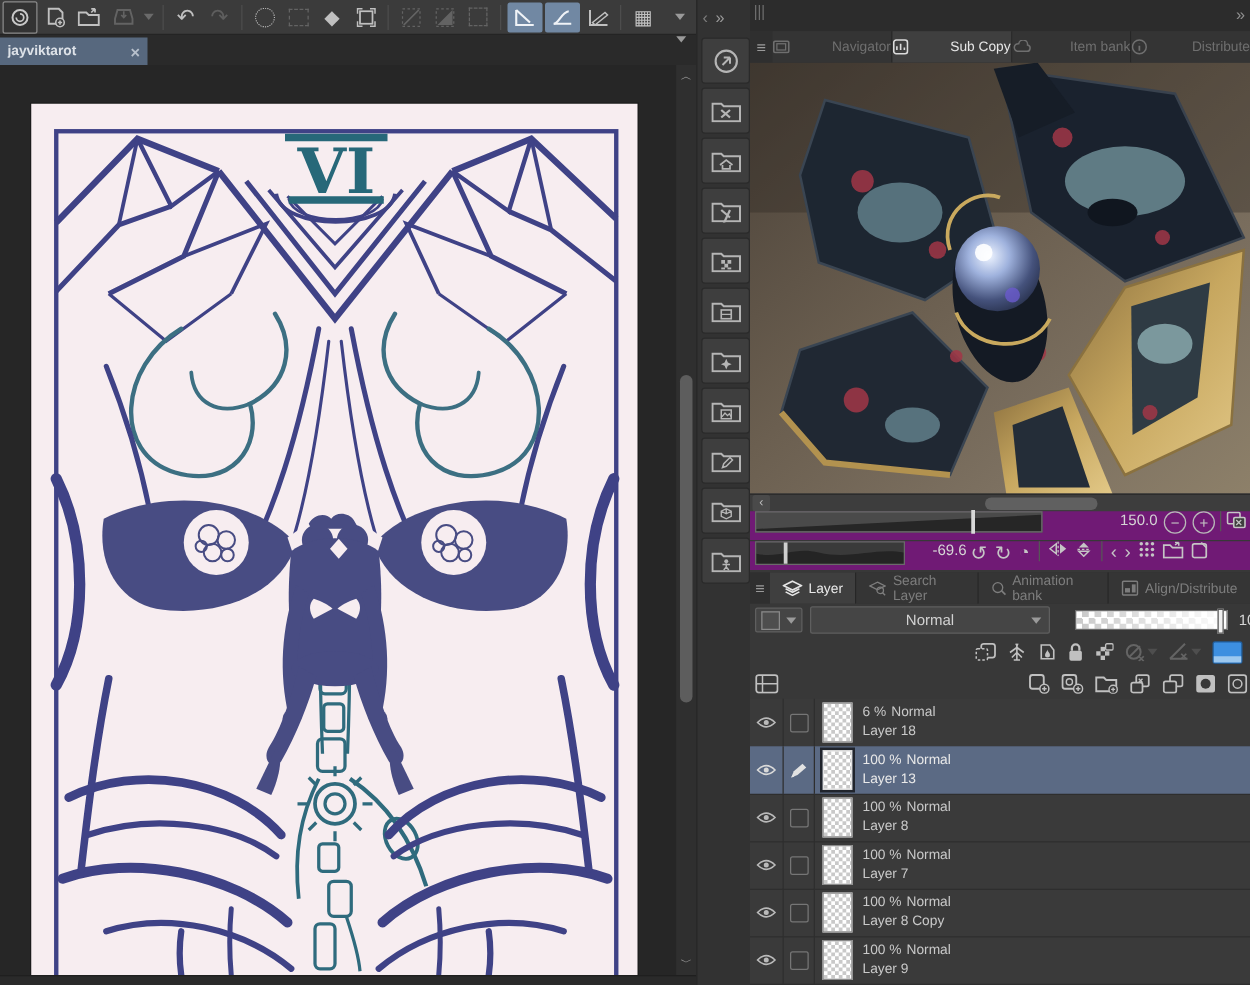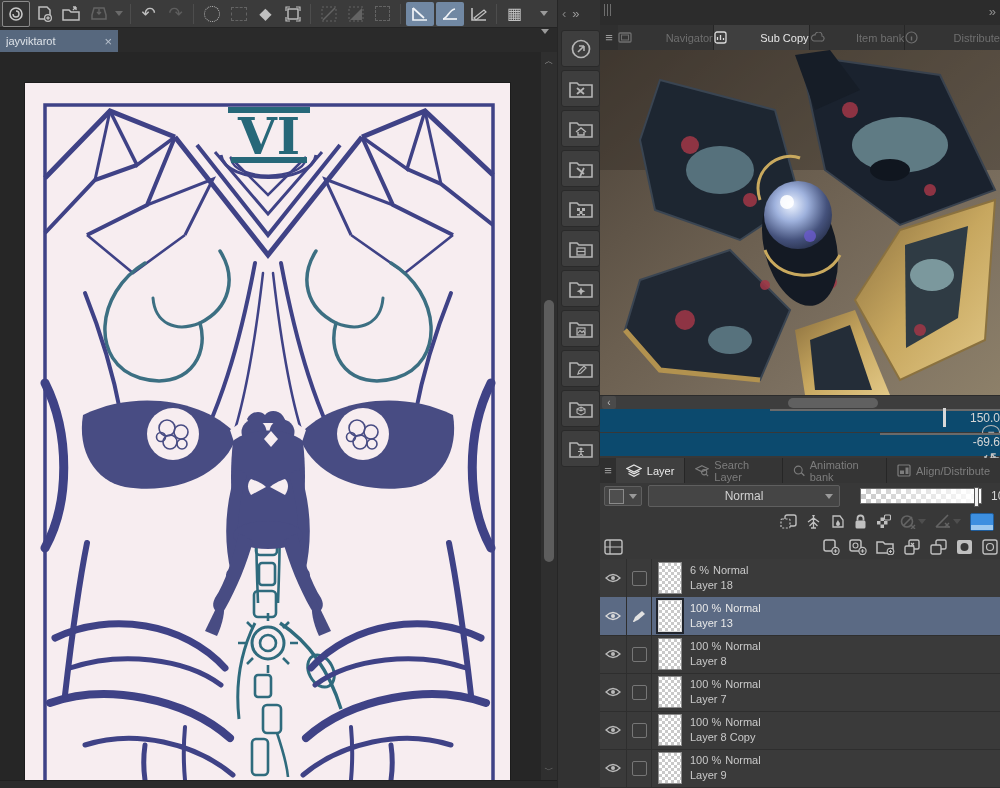--- a/index.html
+++ b/index.html
@@ -15,21 +15,21 @@
   .tbtn.dim{color:#676767;opacity:.8;}
   .tbtn.on{background:#7188a3;}
   .tsep{width:1px;height:20px;background:#4d4d4d;margin:0 3px;flex:0 0 auto;}
   .chev{width:0;height:0;border-left:4px solid transparent;border-right:4px solid transparent;border-top:5px solid #9a9a9a;}
   .chev.dim{border-top-color:#6a6a6a;}
   .box-ic{width:14px;height:12px;border:1.5px solid #b9b9b9;}
   .box-ic.dashed{border-style:dashed;border-color:#6e6e6e;}
   svg.ic{display:block;}
   
   #tabbar{left:0;top:28px;width:557px;height:24px;background:#2a2a2a;display:flex;align-items:flex-end;}
-  .doc-tab{width:118px;height:22px;background:#57687e;display:flex;align-items:center;padding:0 6px;box-sizing:border-box;gap:6px;}
+  .doc-tab{width:118px;height:22px;background:#57687e;display:flex;align-items:center;padding:0 6px;box-sizing:border-box;gap:6px;font-weight:bold;}
   .doc-tab .t{color:#dde2e8;font-size:11px;flex:1;white-space:nowrap;overflow:hidden;}
   .doc-tab .x{color:#b7c0cc;font-size:13px;}
   #tabbar-chev{margin-left:auto;margin-right:8px;margin-bottom:6px;}
   
   #canvas{left:0;top:52px;width:541px;height:728px;background:#262626;overflow:hidden;}
   #card{position:absolute;left:25px;top:31px;width:485px;height:697px;background:#f7edf0;box-shadow:0 0 0 1px #1c1c1c;}
   #canvas-hstrip{left:0;top:780px;width:557px;height:8px;background:#2a2a2a;border-top:1px solid #1f1f1f;}
   
   #vsb{left:541px;top:52px;width:16px;height:728px;background:#2f2f2f;}
   .sb-arrow{position:absolute;left:0;width:16px;height:15px;color:#9a9a9a;font-size:9px;display:flex;align-items:center;justify-content:center;}
@@ -43,21 +43,21 @@
   #rp-top{position:absolute;left:0;top:0;width:400px;height:25px;background:#2c2c2c;color:#8f8f8f;}
   #rp-tabs{position:absolute;left:0;top:25px;width:400px;height:25px;background:#2f2f2f;display:flex;align-items:stretch;}
   .rp-tab{flex:1;display:flex;align-items:center;justify-content:space-between;gap:6px;color:#6f6f6f;border-right:1px solid #262626;background:#343434;}
   .rp-tab.act{background:#3f3f3f;color:#e6e6e6;}
   #rp-menu{width:18px;display:flex;align-items:center;justify-content:center;color:#9a9a9a;font-size:13px;background:#2f2f2f;}
   
   #subview{position:absolute;left:0;top:50px;width:400px;height:345px;overflow:hidden;}
   #sv-scroll{position:absolute;left:0;top:395px;width:400px;height:14px;background:#3d3d3d;border-top:1px solid #2c2c2c;}
   #sv-scroll .la{position:absolute;left:2px;top:0;width:14px;height:13px;background:#4a4a4a;color:#bbb;font-size:10px;display:flex;align-items:center;justify-content:center;border-radius:2px;}
   #sv-thumb{position:absolute;left:188px;top:2px;width:90px;height:10px;background:#606060;border-radius:5px;}
-  .sv-row{position:absolute;left:0;width:400px;height:23px;background:#0c4a6e;display:flex;align-items:flex-end;color:#cfcfcf;flex-direction:column;}
+  .sv-row{position:absolute;left:0;width:400px;height:23px;background:#701a75;display:flex;align-items:flex-start;color:#cfcfcf;}
   .vlab{font-size:12px;color:#d5d5d5;}
   .rnd{width:16px;height:16px;border:1.5px solid #b9b9b9;border-radius:50%;display:flex;align-items:center;justify-content:center;font-size:12px;color:#c5c5c5;line-height:1;}
   .mini{margin:0 3px;color:#c5c5c5;font-size:14px;display:flex;align-items:center;justify-content:center;}
   .vsep{width:1px;height:16px;background:#575757;margin:0 4px;}
   #zoom-slider{position:relative;width:228px;height:15px;margin-left:4px;border:1px solid #6a6a6a;background:#4a4a4a;}
   #zoom-wedge{position:absolute;left:0;top:0;width:100%;height:100%;background:#262626;clip-path:polygon(0 88%,100% 12%,100% 100%,0 100%);}
   #zoom-handle{position:absolute;left:172px;top:-2px;width:3px;height:19px;background:#d8d8d8;}
   #rot-slider{position:relative;width:118px;height:17px;margin-left:4px;border:1px solid #6a6a6a;background:#3a3a3a;overflow:hidden;}
   #rot-handle{position:absolute;left:22px;top:-1px;width:3px;height:19px;background:#cfcfcf;}
   
@@ -539,21 +539,21 @@
       </span>
     </div>
 
     <div class="sv-row" style="top:433px;">
       <div id="rot-slider">
         <svg width="118" height="17" viewBox="0 0 118 17" style="display:block">
             <path d="M0 17 L0 9 C20 13 30 3 50 8 C75 14 95 4 118 8 L118 17 Z" fill="#242424"></path>
           </svg>
         <div id="rot-handle"></div>
       </div>
-      <span class="vlab" style="margin-left:8px">-69.6</span>
+      <span class="vlab" style="margin-left:22px">-69.6</span>
       <span class="mini" style="font-size:16px">↺</span>
       <span class="mini" style="font-size:16px">↻</span>
       <span class="mini" style="font-size:14px">◔</span>
       <span class="vsep"></span>
       <span class="mini">
         <svg class="ic" width="15" height="12" viewBox="0 0 15 12">
             <path d="M7.5 0 v12" stroke="#c5c5c5" stroke-width="1" stroke-dasharray="2 1.5"></path>
             <path d="M6 2 L1 6 L6 10 Z" fill="none" stroke="#c5c5c5" stroke-width="1.2"></path>
             <path d="M9 2 L14 6 L9 10 Z" fill="#c5c5c5"></path>
           </svg>

